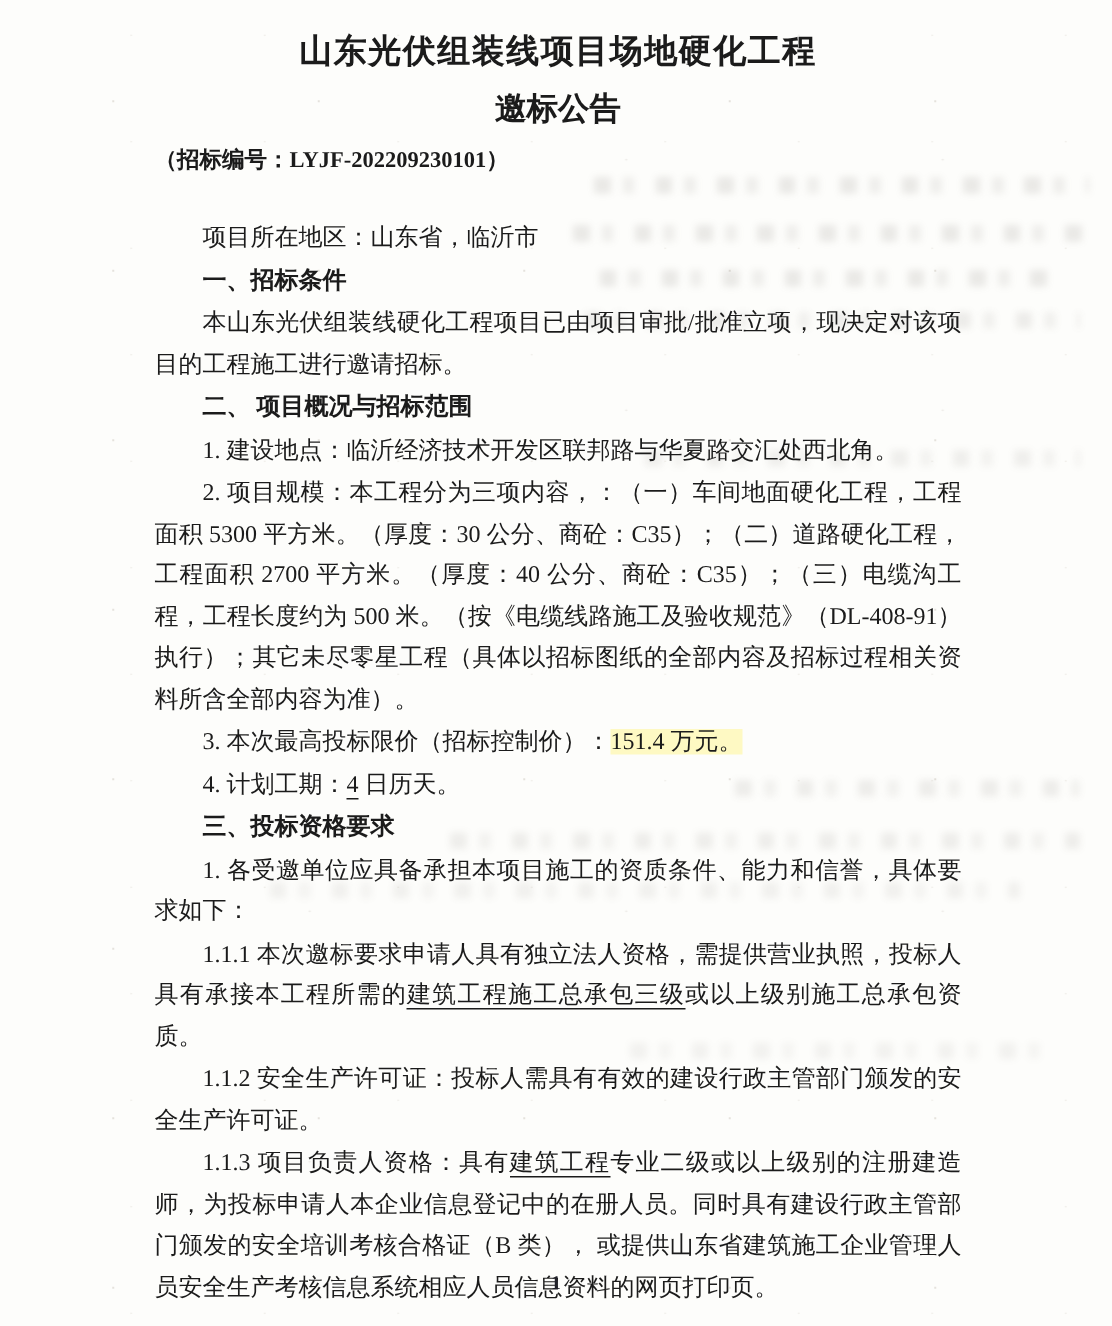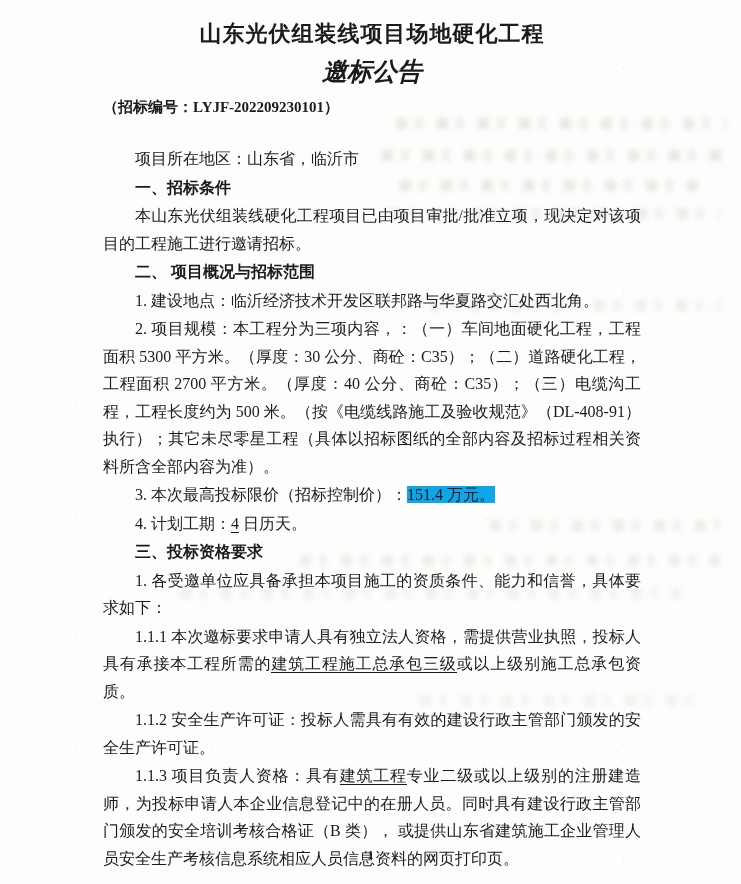--- a/index.html
+++ b/index.html
@@ -28,24 +28,23 @@
   .doc-title {
     text-align: center;
     font-weight: bold;
     font-size: 22px;
     letter-spacing: 1px;
     line-height: 36px;
   }
   .doc-subtitle {
     text-align: center;
     font-weight: bold;
-    font-size: 25px;
+    font-size: 21px;
     line-height: 30px;
     margin-top: 5px;
-    font-style: italic;
   }
   .doc-tenderno {
     font-weight: bold;
     font-size: 15px;
     line-height: 22px;
     margin-top: 9px;
   }
 
   .body-text { margin-top: 27px; }
 
@@ -56,21 +55,21 @@
     text-align: justify;
     margin-bottom: 1px;
   }
   .para.heading { font-weight: bold; }
 
   .para span.u {
     border-bottom: 1.5px solid #1b1b1b;
     padding-bottom: 0px;
   }
   .para span.hl {
-    background: #0ea5e9;
+    background: #fef9c3;
   }
 
   .pageno {
     position: absolute;
     left: 0;
     right: 0;
     top: 847px;
     text-align: center;
     font-size: 13px;
     font-weight: bold;

